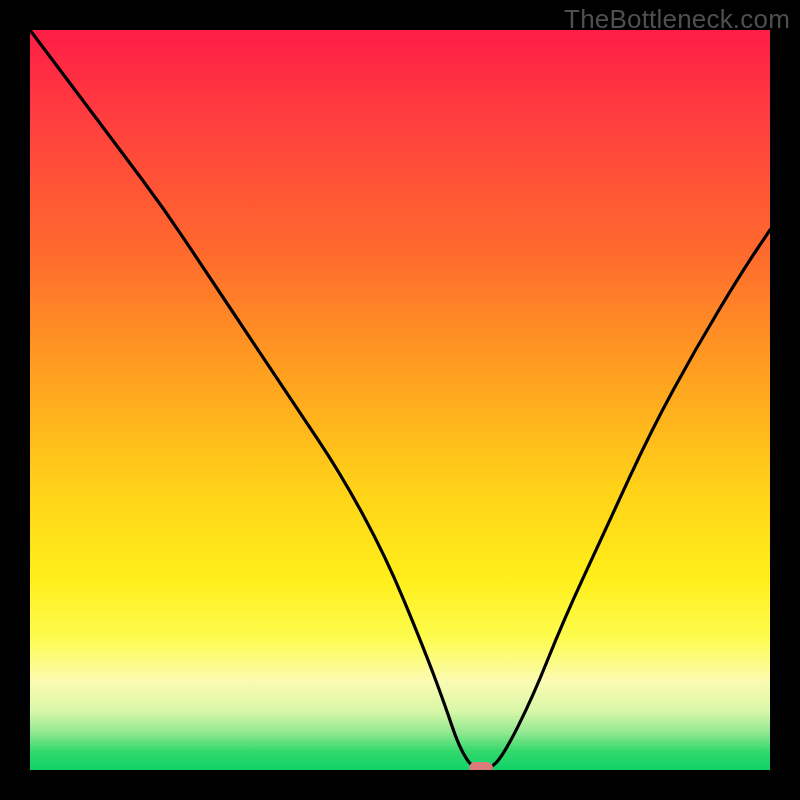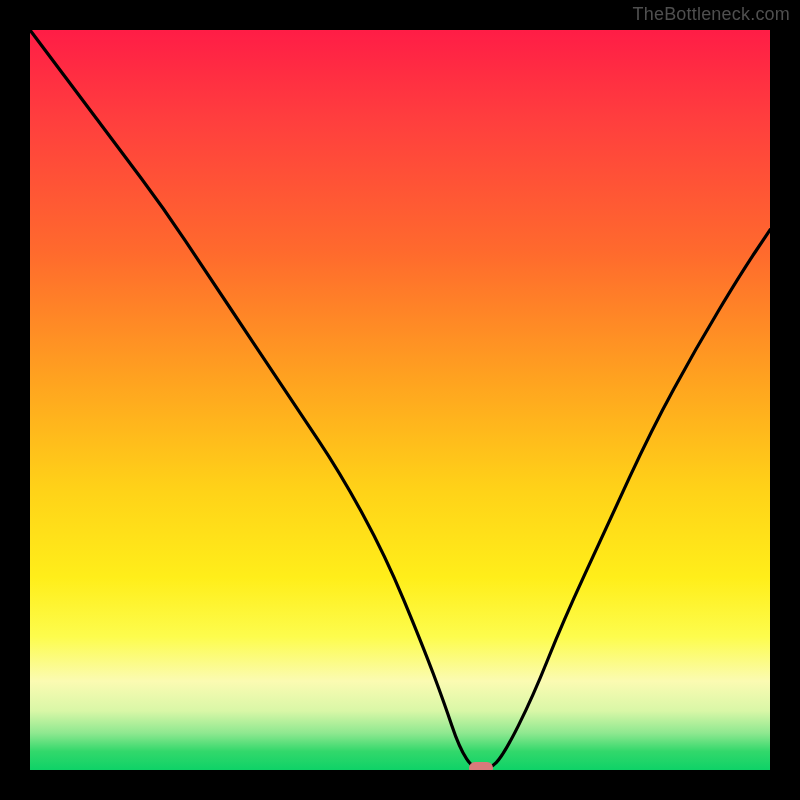--- a/index.html
+++ b/index.html
@@ -15,21 +15,21 @@
     position: relative;
     width: 800px;
     height: 800px;
     background: #000;
   }
   .watermark {
     position: absolute;
     top: 4px;
     right: 10px;
     color: #4f4f4f;
-    font-size: 18px;
+    font-size: 26px;
     font-weight: 500;
     letter-spacing: 0.2px;
     z-index: 10;
   }
   .plot-area {
     position: absolute;
     left: 30px;
     top: 30px;
     width: 740px;
     height: 740px;

